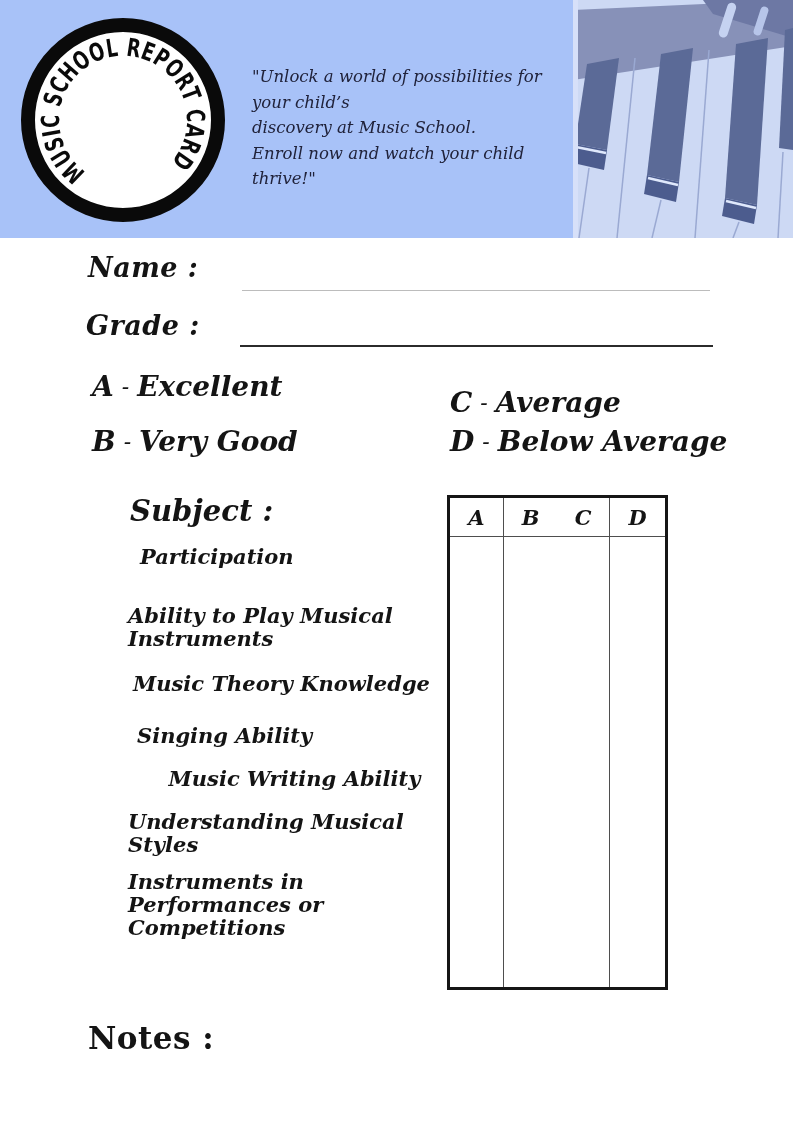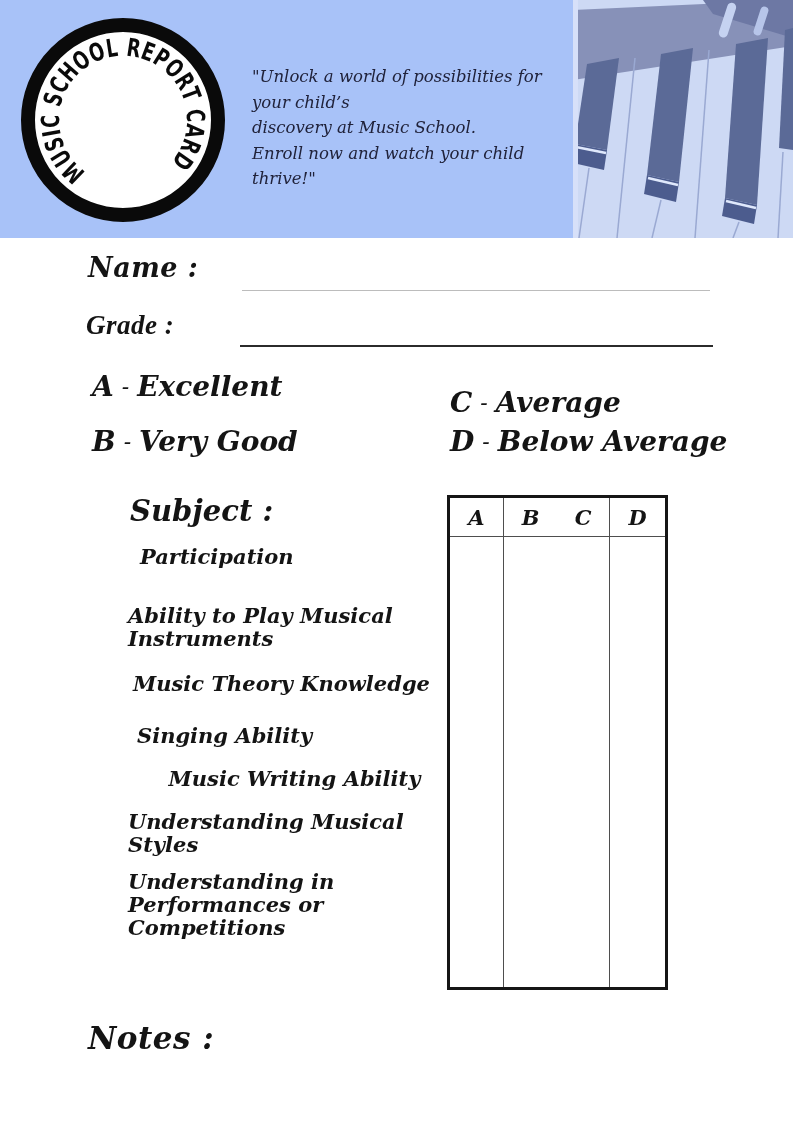--- a/index.html
+++ b/index.html
@@ -26,21 +26,21 @@
   }
   .quote span{display:block;}
   .piano-svg{position:absolute;right:0;top:0;width:220px;height:238px;}
   
   .field-label{
     position:absolute;
     font-weight:bold;font-style:italic;
     font-size:27px;letter-spacing:.5px;
   }
   .name-label{left:88px;top:252px;}
-  .grade-label{left:86px;top:310px;font-family:Liberation Serif, serif;}
+  .grade-label{left:86px;top:310px;}
   .write-line{position:absolute;height:14px;}
   .name-line{left:242px;top:276px;width:468px;border-bottom:1px solid #bcbcbc;}
   .grade-line{left:240px;top:331px;width:473px;border-bottom:2px solid #2b2b2b;}
   
   .legend-item{
     position:absolute;
     font-weight:bold;font-style:italic;font-size:28px;
     white-space:nowrap;
   }
   .legend-item .dash{font-weight:normal;font-size:22px;padding:0 8px;vertical-align:2px;}
@@ -84,21 +84,21 @@
   .gt-cell{display:flex;align-items:center;justify-content:center;}
   .gt-mid{justify-content:space-around;border-left:1.5px solid #4e4e4e;border-right:1.5px solid #4e4e4e;}
   .gt-body{
     display:grid;grid-template-columns:53px 107px 1fr;
     flex:1 1 auto;
   }
   .gt-col-mid{border-left:1.5px solid #4e4e4e;border-right:1.5px solid #4e4e4e;}
   
   .notes-label{
     position:absolute;left:88px;top:1020px;
-    font-weight:bold;font-style:italic;font-size:31px;letter-spacing:.5px;
+    font-weight:bold;font-size:31px;letter-spacing:.5px;
   }
   .notes-area{position:absolute;left:88px;top:1065px;width:620px;height:50px;}
 </style>
 </head>
 <body>
 
 <div class="page">
 
   <div class="band">
 
@@ -158,21 +158,21 @@
   <div class="legend-item li-d"><span>D</span><span class="dash">-</span><span>Below Average</span></div>
 
   <div class="subject-label">Subject :</div>
   <div class="subject-list">
     <span class="subject-item">Participation</span>
     <span class="subject-item">Ability to Play Musical Instruments</span>
     <span class="subject-item">Music Theory Knowledge</span>
     <span class="subject-item">Singing Ability</span>
     <span class="subject-item">Music Writing Ability</span>
     <span class="subject-item">Understanding Musical Styles</span>
-    <span class="subject-item">Understanding in Performances or Competitions</span>
+    <span class="subject-item">Instruments in Performances or Competitions</span>
   </div>
 
   <div class="gtable">
     <div class="gt-header">
       <div class="gt-cell">A</div>
       <div class="gt-cell gt-mid">
         <span>B</span>
         <span>C</span>
       </div>
       <div class="gt-cell">D</div>

